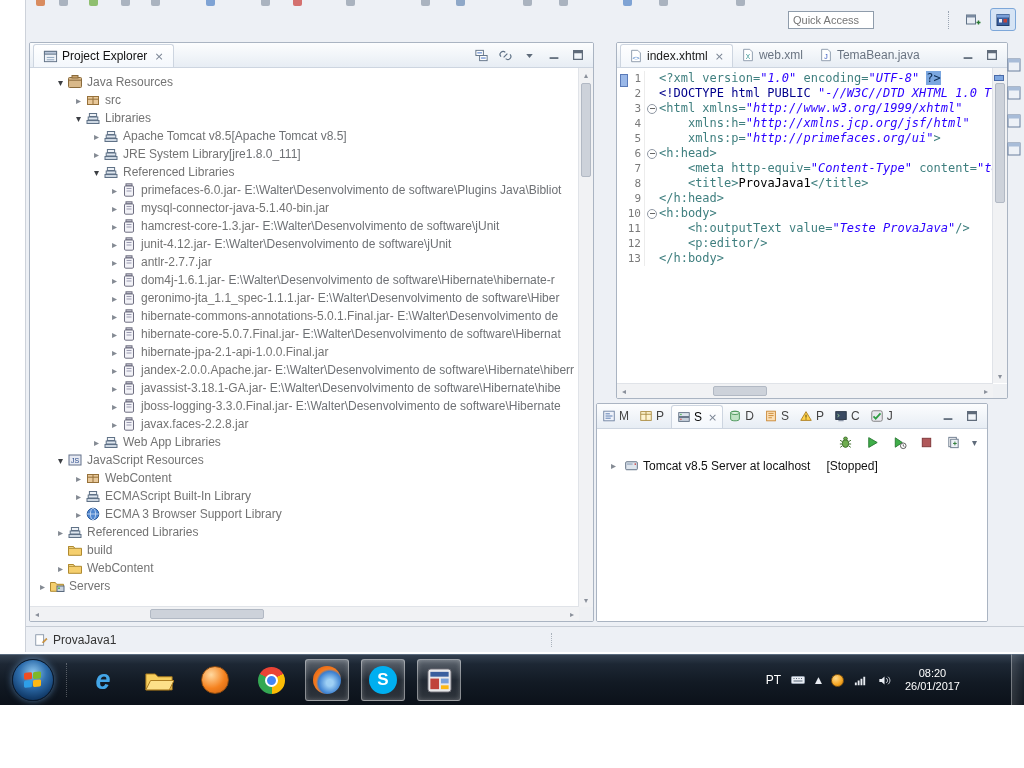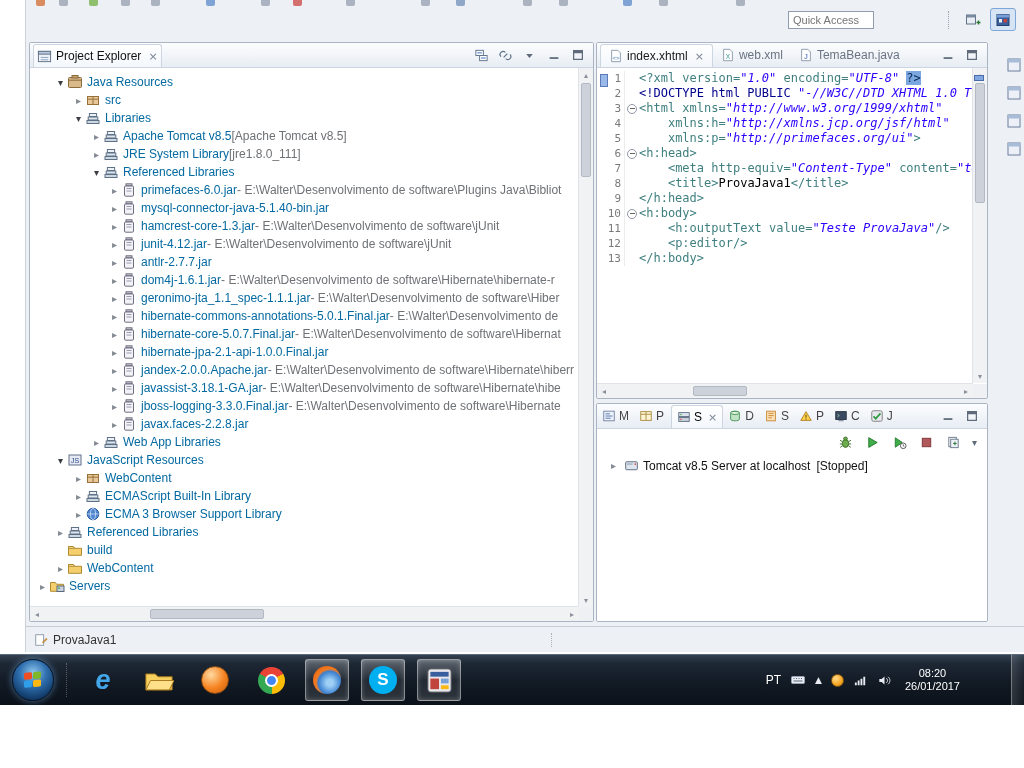--- a/index.html
+++ b/index.html
@@ -12,39 +12,39 @@
   .quick-access{position:absolute;top:11px;right:150px;width:86px;height:18px;border:1px solid #8f9cab;
                 font:11px "Liberation Sans",sans-serif;color:#444;padding:0 4px;background:#fff;box-sizing:border-box}
   .persp-area{position:absolute;top:8px;right:8px;display:flex;align-items:center;gap:4px}
   .vsep{width:2px;height:18px;border-left:1px dotted #9aa4b2;margin:0 5px}
   .persp-btn{width:26px;height:23px;border:1px solid transparent;background:transparent;border-radius:3px;
              display:flex;align-items:center;justify-content:center;padding:0}
   .persp-btn.active{background:#d6e4f5;border-color:#7da7d9}
   
   .panel{position:absolute;background:#fff;border:1px solid #aab4c2;border-radius:2px;overflow:hidden;box-sizing:border-box}
   #explorerPanel{left:3px;top:42px;width:565px;height:580px}
-  #editorPanel{left:570px;top:42px;width:392px;height:357px}
+  #editorPanel{left:590px;top:42px;width:392px;height:357px}
   #bottomPanel{left:570px;top:403px;width:392px;height:219px}
   .phead{position:absolute;left:0;top:0;right:0;height:24px;background:linear-gradient(#fcfdfe,#e7edf4);
          border-bottom:1px solid #cdd5e0;display:flex;align-items:stretch}
   .ptools{margin-left:auto;display:flex;align-items:center;gap:7px;padding-right:7px}
   .tool{width:17px;height:17px;display:flex;align-items:center;justify-content:center;background:none;border:none;padding:0}
-  .vtab{display:flex;align-items:center;gap:4px;padding:0 3px;font-size:12px;color:#333}
+  .vtab{display:flex;align-items:center;gap:4px;padding:0 9px;font-size:12px;color:#333}
   .vtab.active{background:linear-gradient(#fff,#f3f7fc);border:1px solid #cdd5e0;border-bottom:none;
                border-radius:3px 3px 0 0;margin:1px 0 0 3px;color:#111}
   .tclose{color:#7a8494;font-size:11px;margin-left:3px;font-family:"DejaVu Sans",sans-serif}
   .icon{display:inline-flex;align-items:center;justify-content:center;flex:none}
   
   #treeBody{position:absolute;left:0;top:25px;right:14px;bottom:14px;overflow:hidden;background:#fff}
   #tree{position:absolute;left:0;top:5px;right:0;white-space:nowrap}
   .trow{height:18px;display:flex;align-items:center;font-size:12px}
   .trow .icon{width:16px;height:16px;margin-right:4px}
   .arrow{width:13px;flex:none;font:10px "DejaVu Sans",sans-serif;color:#848a93;text-align:center}
   .arrow.exp{color:#3c3f44}
-  .tlabel{color:#0369a1}
+  .tlabel{color:#737373}
   .tdeco{color:#6e7175}
   
   .sb{position:absolute;background:#f1f2f4}
   .sb.v{width:14px;border-left:1px solid #e0e3e8}
   .sb.h{height:14px;border-top:1px solid #e0e3e8}
   .sbthumb{position:absolute;background:#cdd2da;border:1px solid #b2b9c4;border-radius:2px}
   .sbarrow{position:absolute;width:14px;height:14px;color:#8a909a;font:8px "DejaVu Sans",sans-serif;
            display:flex;align-items:center;justify-content:center}
   .sbcorner{position:absolute;right:0;bottom:0;width:14px;height:14px;background:#eef0f3}
   
@@ -837,21 +837,21 @@
       <div class="server-row">
         <span class="arrow">▸</span>
         <span class="icon">
             <svg viewBox="0 0 16 16" width="15" height="15">
               <rect x="1.8" y="4" width="12.4" height="8.5" rx="1" fill="#dfe6ee" stroke="#5a6a7e"></rect>
               <rect x="3.2" y="5.5" width="6" height="2" fill="#aebccd"></rect>
               <circle cx="12" cy="6.5" r="0.9" fill="#c44"></circle>
             </svg>
           </span>
         <span>Tomcat v8.5 Server at localhost</span>
-        <span style="margin-left:2px">[Stopped]</span>
+        <span style="margin-left:12px">[Stopped]</span>
       </div>
     </div>
   </div>
 
   <div id="rightStrip">
       <button class="fvbtn">
         <svg viewBox="0 0 16 16" width="16" height="16">
           <rect x="2" y="2" width="12" height="12" fill="#edf1f7" stroke="#6b7f9e"></rect>
           <rect x="2" y="2" width="12" height="3.5" fill="#a8bcd8"></rect>
         </svg>

